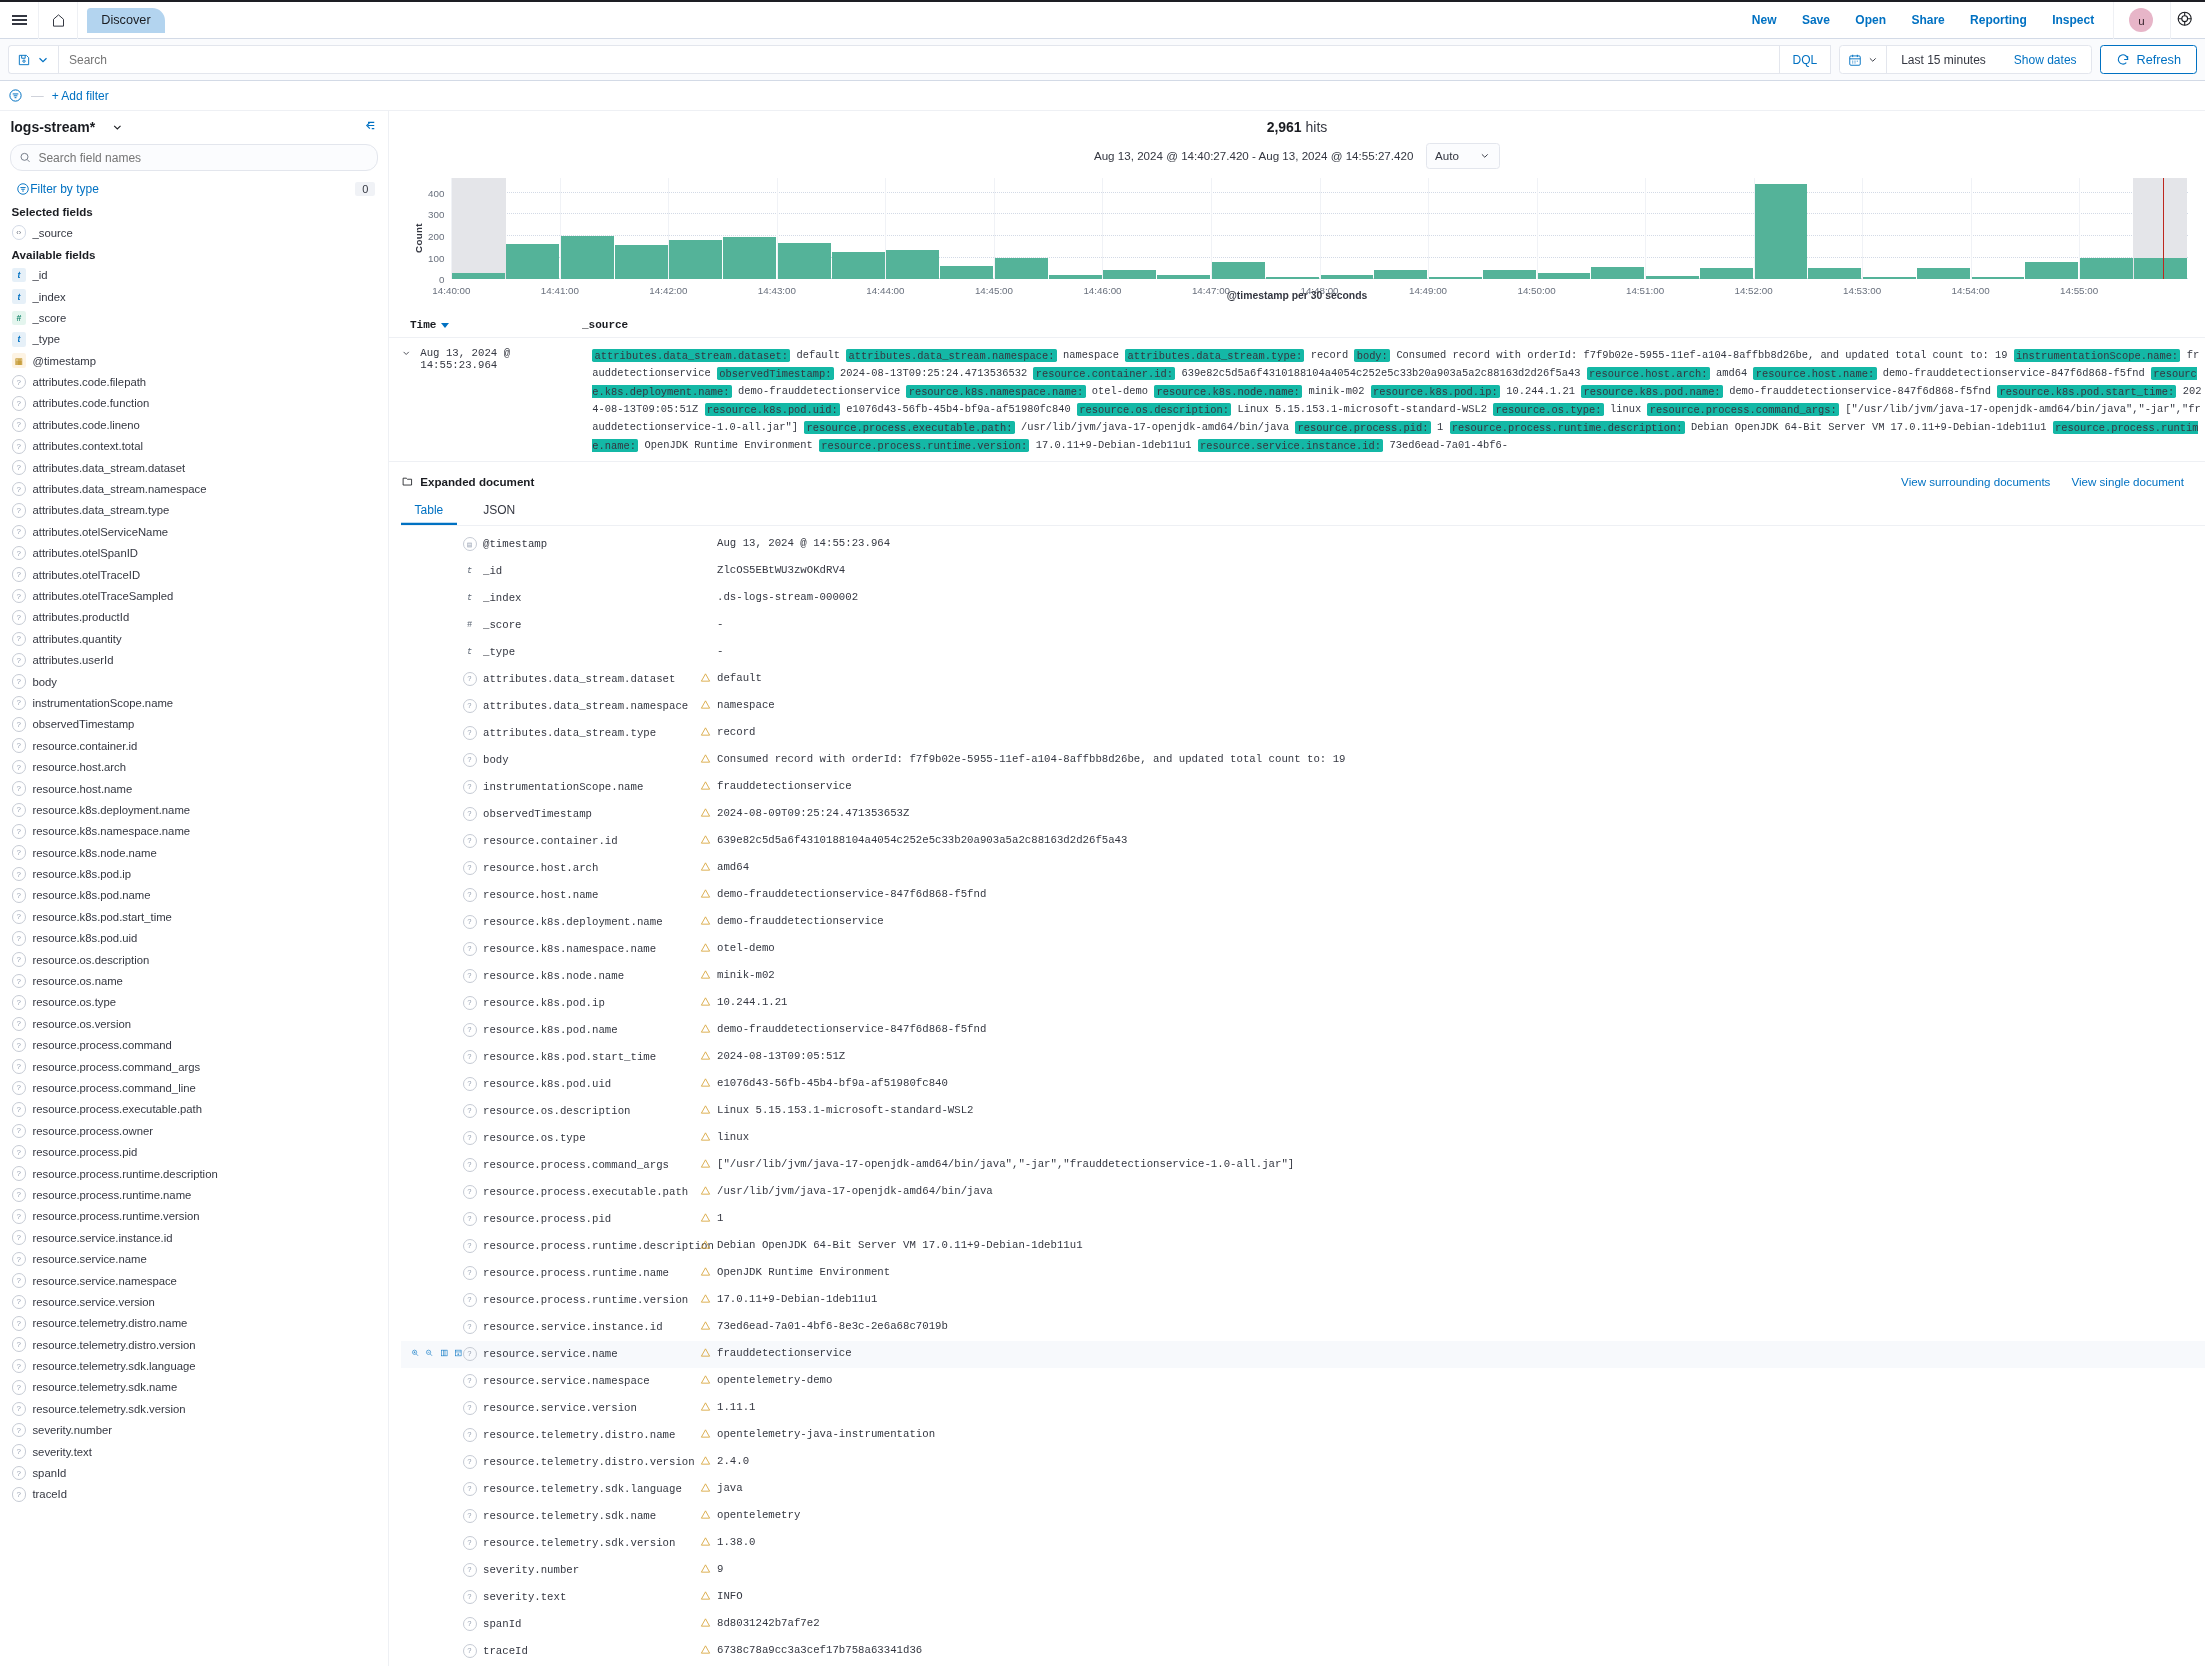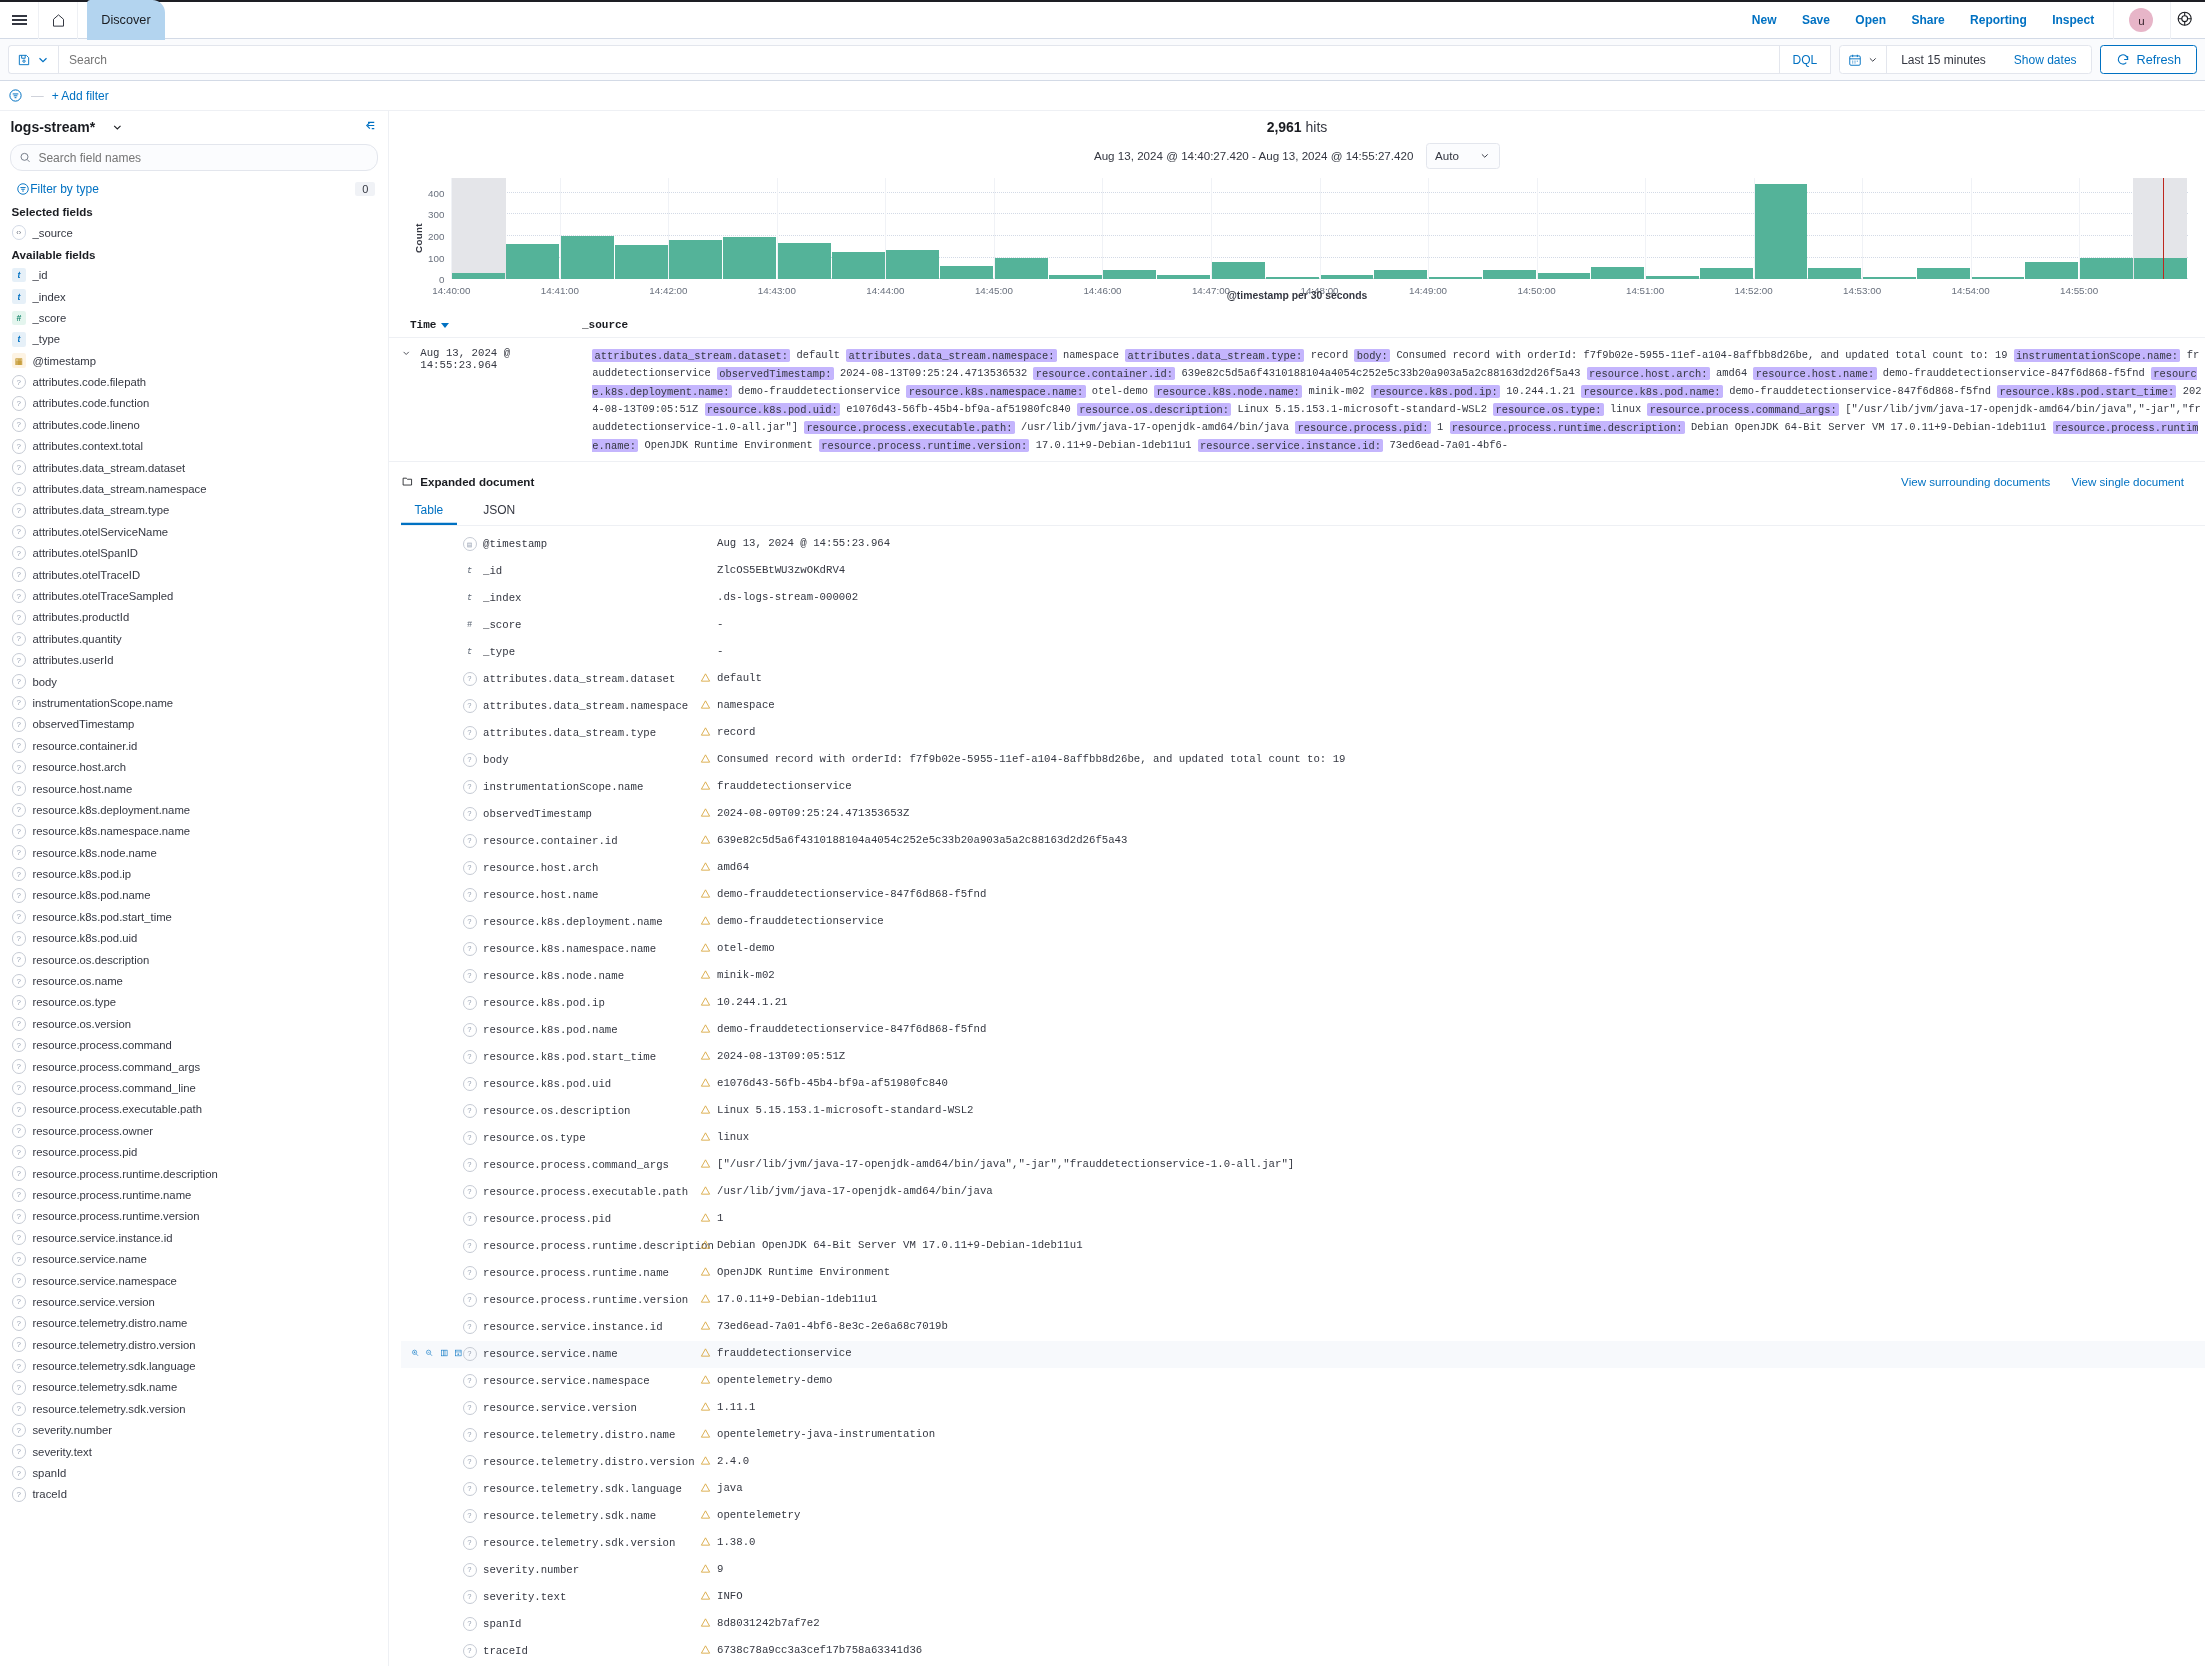--- a/index.html
+++ b/index.html
@@ -26,21 +26,21 @@
     width: 39px; height: 37px; margin-top: 2.3px;
     display: flex; align-items: center; justify-content: center;
     border-right: 0.6px solid #eef0f4;
   }
   .hamburger span {
     display: block; width: 15px; height: 1.7px; background: #343741; margin: 2.3px 0;
   }
   .home-icon svg { width: 15px; height: 15px; }
   .app-tab {
     margin-left: 9.3px; margin-top: 2.3px;
-    height: 40px; padding: 0 14px;
+    height: 25px; padding: 0 14px;
     display: flex; align-items: center;
     background: #b3d4ef; color: #1a1c21;
     font-size: 12.7px; font-weight: 400;
     border-top-left-radius: 3.5px; border-top-right-radius: 12.7px;
     transform: skewX(-0deg);
   }
   .nav-right {
     margin-left: auto; display: flex; align-items: center;
     height: 100%; padding-top: 2.3px;
   }
@@ -291,21 +291,21 @@
     width: 172px; flex-shrink: 0;
     font-family: "Liberation Mono", monospace;
     font-size: 10.7px; color: #343741; padding-top: 1.2px;
   }
   .doc-source {
     flex: 1; font-family: "Liberation Mono", monospace;
     font-size: 10.4px; line-height: 18px; color: #343741;
     word-break: break-all;
   }
   .kv-key {
-    background: #c4b5fd; border-radius: 1.7px; padding: 0.6px 2.3px;
+    background: #14b8a6; border-radius: 1.7px; padding: 0.6px 2.3px;
   }
 
   
   .expanded-doc {
     padding: 12.7px 0 0 11.6px; position: relative;
   }
   .exp-header {
     display: flex; align-items: center; gap: 7px;
     font-size: 11.6px; font-weight: bold; color: #1a1c21;
   }

